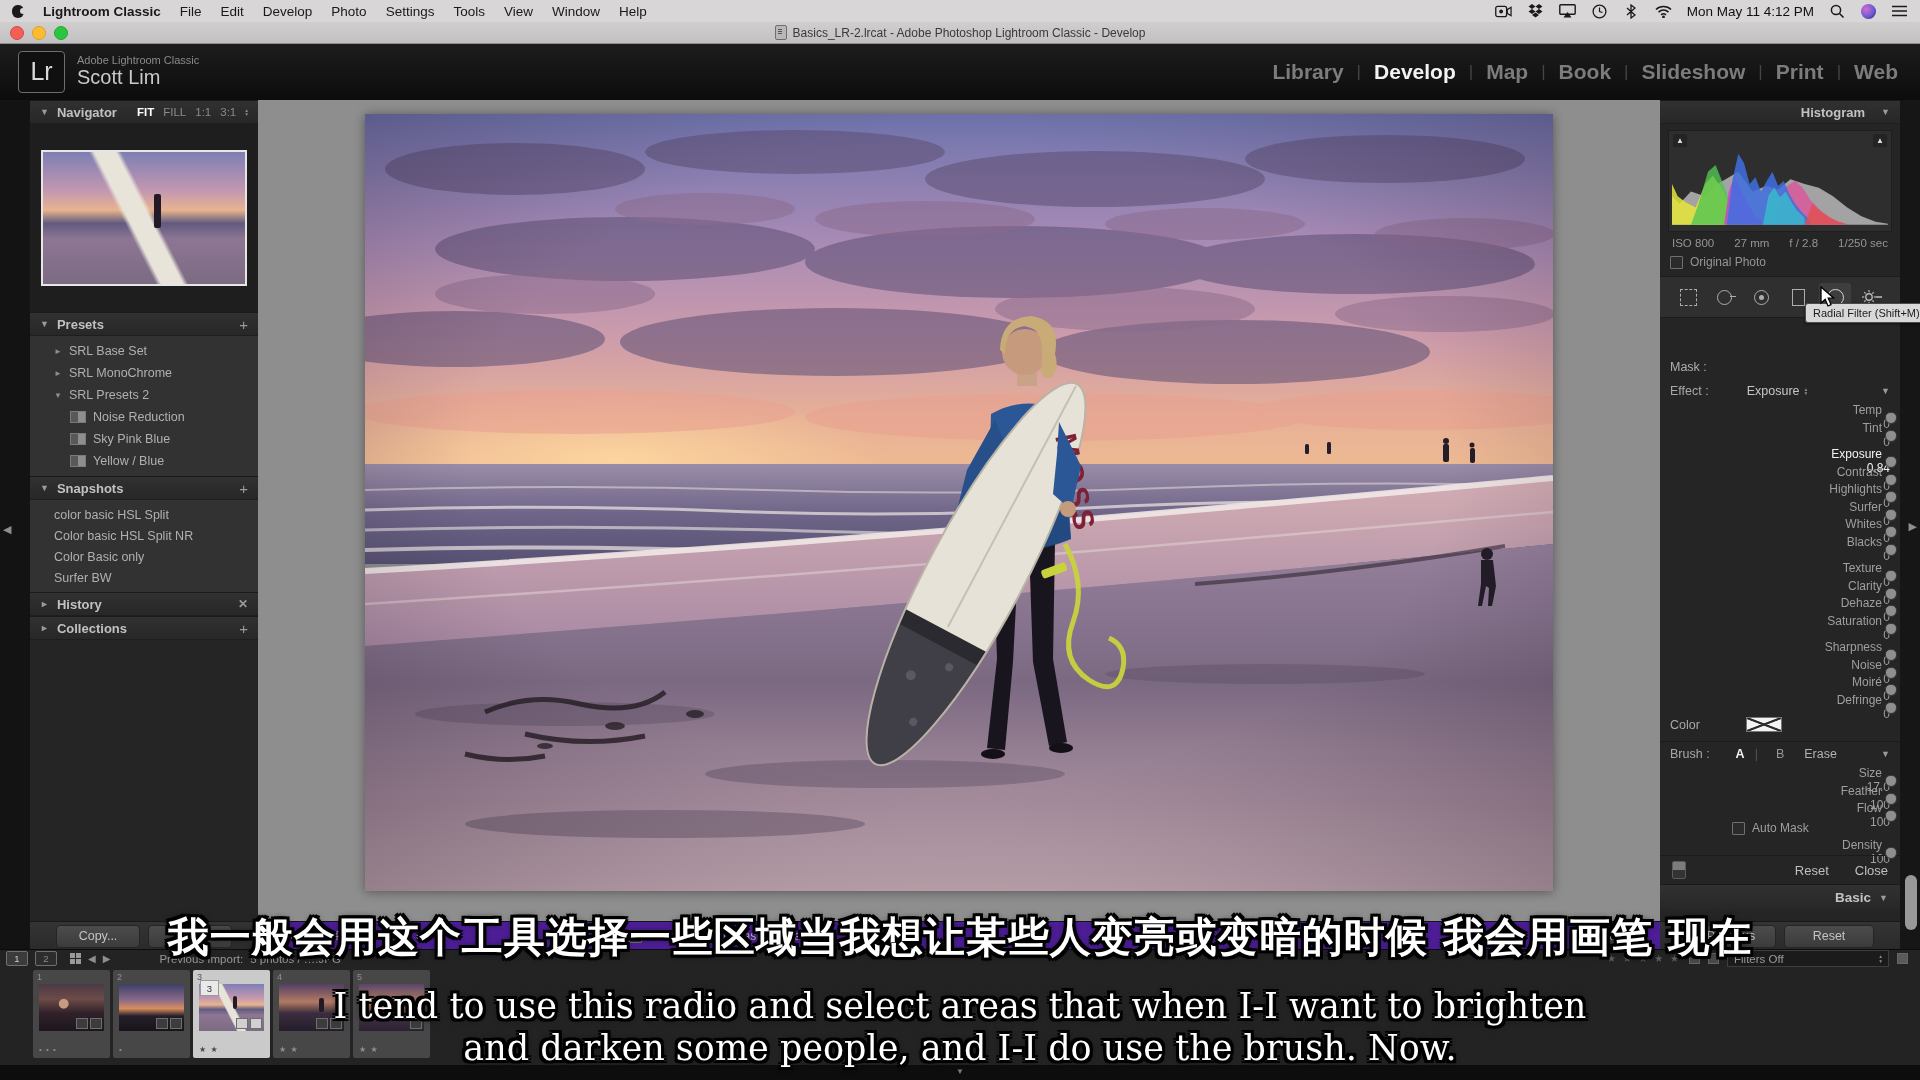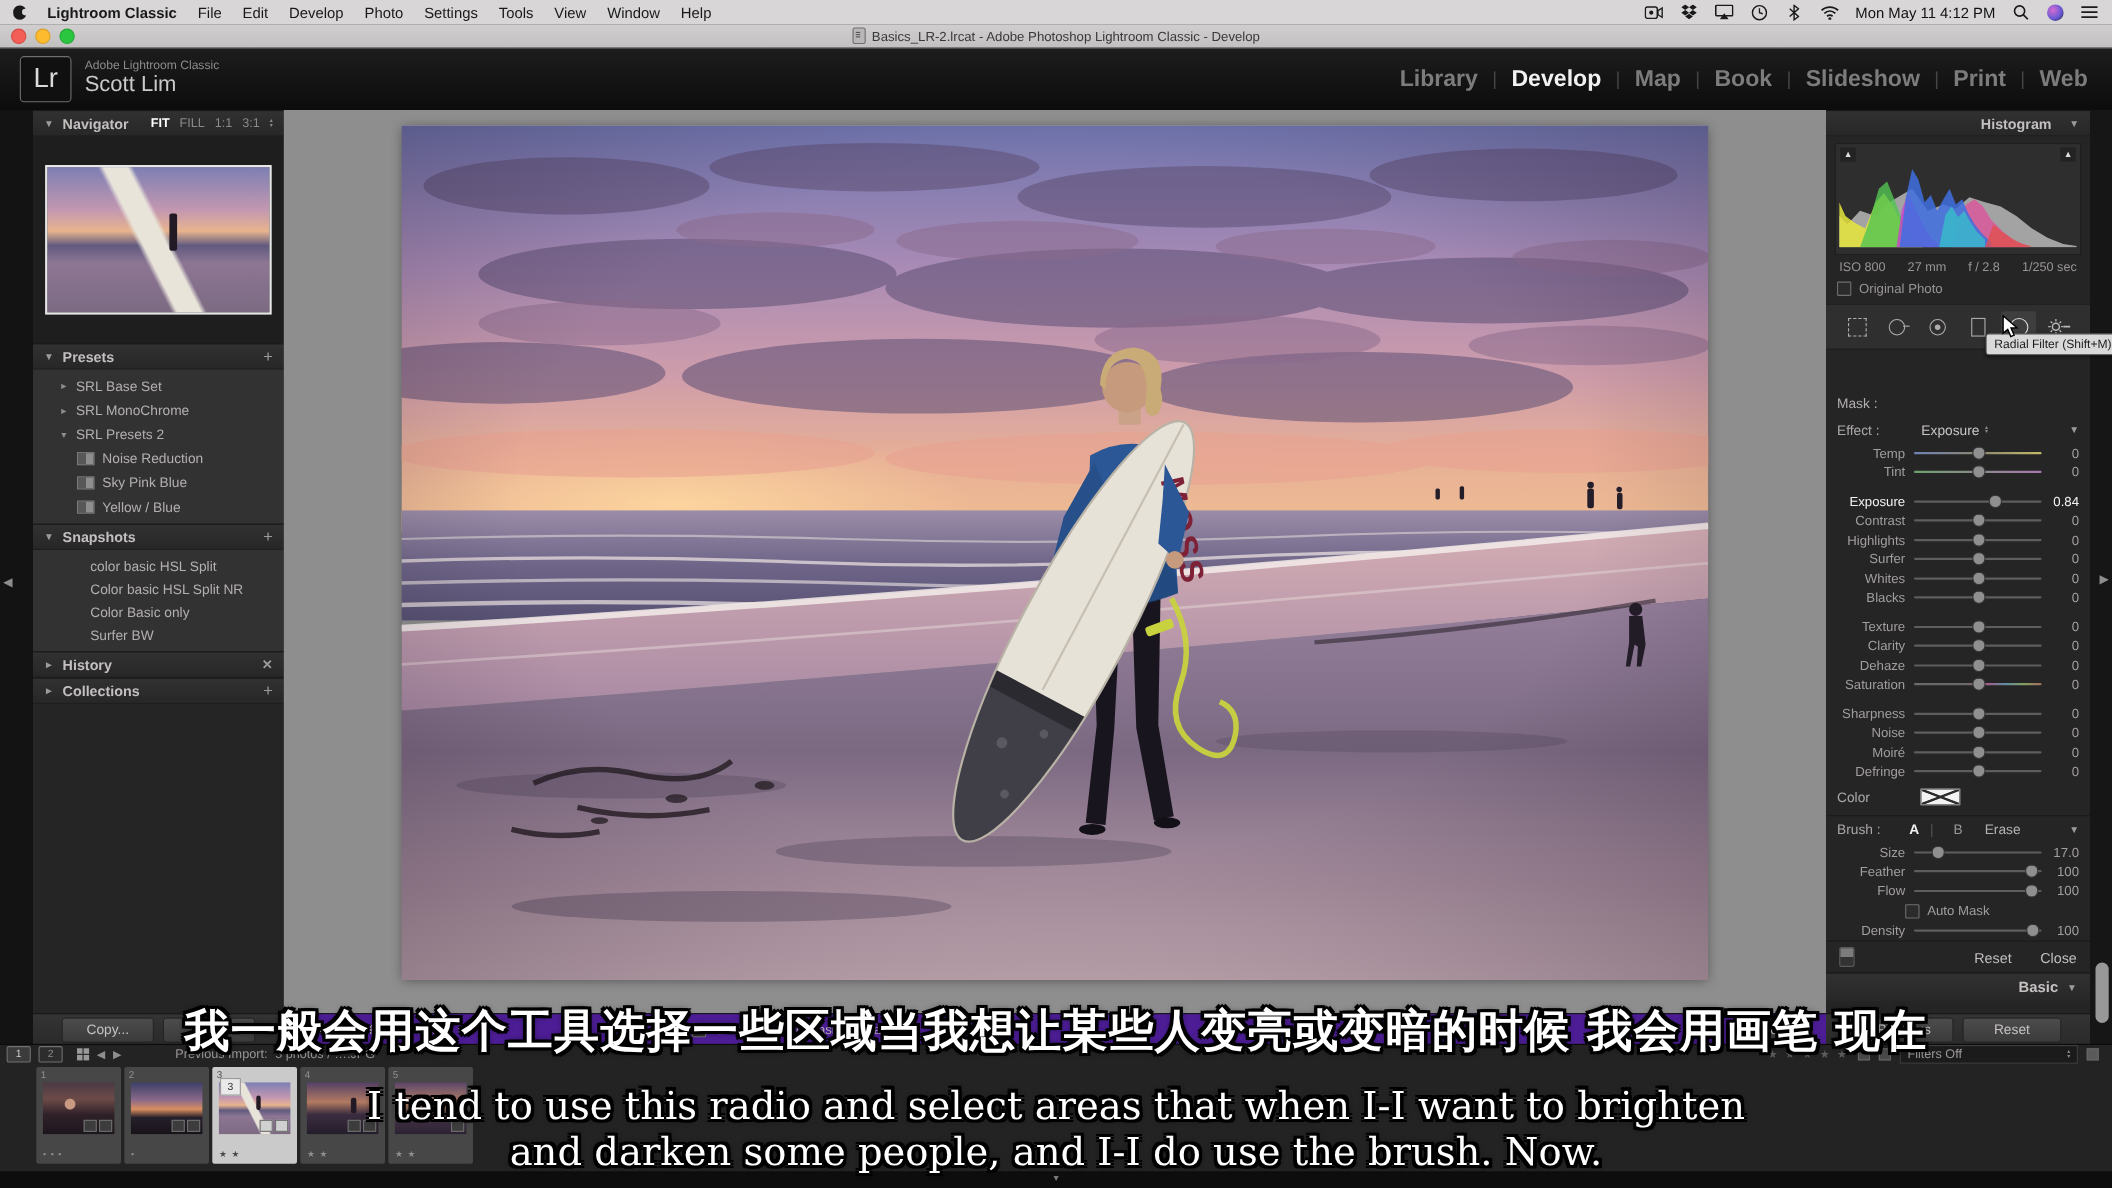--- a/index.html
+++ b/index.html
@@ -60,21 +60,21 @@
   .nav-opts{margin-left:auto;display:flex;gap:9px;font-size:11.5px;font-weight:400;color:#8a8a8a;align-items:center;}
   .nav-opts .on{color:#fff;font-weight:700;}
   .updn{display:inline-flex;flex-direction:column;font-size:5.5px;line-height:4.5px;color:#8a8a8a;}
   .nav-preview{height:188px;background:#1e1e1e;display:flex;align-items:center;justify-content:center;}
   .nav-thumb{width:202px;height:132px;border:2px solid #e6e6e6;position:relative;overflow:hidden;}
   .list-area{background:#323232;padding:4px 0;}
   .prow{height:22px;display:flex;align-items:center;padding-left:24px;gap:7px;font-size:12.5px;color:#b3afaf;}
   .prow .tri2{font-size:8px;color:#8d8d8d;width:8px;}
   .prow.child{padding-left:40px;}
   .preset-ic{width:14px;height:10px;border:1px solid #7b7b7b;background:linear-gradient(90deg,#585858 50%,#8e8e8e 50%);}
-  .snaprow{height:21px;display:flex;align-items:center;padding-left:24px;font-size:12.5px;color:#b3afaf;margin-left:28px;}
+  .snaprow{height:21px;display:flex;align-items:center;padding-left:24px;font-size:12.5px;color:#b3afaf;}
   .xmark{margin-left:auto;color:#9b9b9b;font-size:12px;}
   
   .canvas{position:absolute;left:258px;right:260px;top:57px;bottom:130px;background:#8e8e8e;display:flex;flex-direction:column;}
   .photo-area{flex:1;display:flex;justify-content:center;align-items:flex-start;padding-top:14px;overflow:hidden;}
   .photo{width:1188px;height:777px;position:relative;box-shadow:0 1px 10px rgba(0,0,0,.4);}
   .photo svg{display:block;width:100%;height:100%;}
   .canvas-toolbar{height:28px;background:#4c1d95;border-top:1px solid #151515;display:flex;align-items:center;
     padding:0 12px;font-size:12px;color:#b4b0b0;}
   .checkbox{width:11px;height:11px;border:1px solid #6f6f6f;background:#2b2b2b;border-radius:1px;}
   .done-btn{margin-left:auto;width:64px;height:20px;background:linear-gradient(#4c4c4c,#3b3b3b);border:1px solid #252525;
@@ -98,21 +98,21 @@
   .eye-ic{width:13px;height:13px;border:1.5px solid #b0acac;border-radius:50%;display:flex;align-items:center;justify-content:center;}
   .eye-ic::after{content:"";width:5px;height:5px;border-radius:50%;background:#b0acac;}
   .grad-ic{width:11px;height:15px;border:1.5px solid #b0acac;}
   .rad-ic{width:15px;height:15px;border:1.5px solid #d8d8d8;border-radius:50%;}
   .mask-row{height:25px;display:flex;align-items:center;padding:0 10px;font-size:12.5px;color:#b2aeae;margin-top:36px;}
   .tooltip{position:absolute;left:145px;top:203px;background:#d9d9d9;border:1px solid #4c4c4c;border-radius:3px;
     color:#1c1c1c;font-size:11px;padding:3px 7px;white-space:nowrap;z-index:40;box-shadow:0 1px 3px rgba(0,0,0,.5);}
   .cursor{position:absolute;left:160px;top:186px;z-index:41;}
   .effect-row{display:flex;align-items:center;height:24px;padding:0 10px;font-size:12.5px;}
   .effect-val{margin-left:38px;color:#c9c5c5;display:flex;gap:5px;align-items:center;}
-  .srow{display:flex;align-items:center;height:17.5px;padding:0 10px;}
+  .srow{display:flex;align-items:flex-end;height:17.5px;padding:0 10px;flex-direction:column;}
   .slabel{width:62px;text-align:right;padding-right:8px;font-size:12px;color:#a29e9e;white-space:nowrap;}
   .strack{flex:1;height:2px;background:#5e5e5e;border-radius:1px;position:relative;}
   .knob{position:absolute;top:-5px;left:var(--p,50%);width:10px;height:10px;margin-left:-5px;background:#8f8f8f;
     border:1px solid #353535;border-radius:50% 50% 58% 58%;}
   .sval{width:34px;text-align:right;font-size:12px;color:#a29e9e;}
   .srow.hl .slabel,.srow.hl .sval{color:#f3f3f3;}
   .t-temp{background:linear-gradient(90deg,#6f81b6,#8a876f,#c2bb67);}
   .t-tint{background:linear-gradient(90deg,#6fa06f,#8a8a8a,#a878b0);}
   .t-sat{background:linear-gradient(90deg,#6a6a6a 40%,#a05e8c 58%,#5e8ba0 72%,#86a05e 86%,#a06a5e 100%);}
   .gap8{height:9px;}

